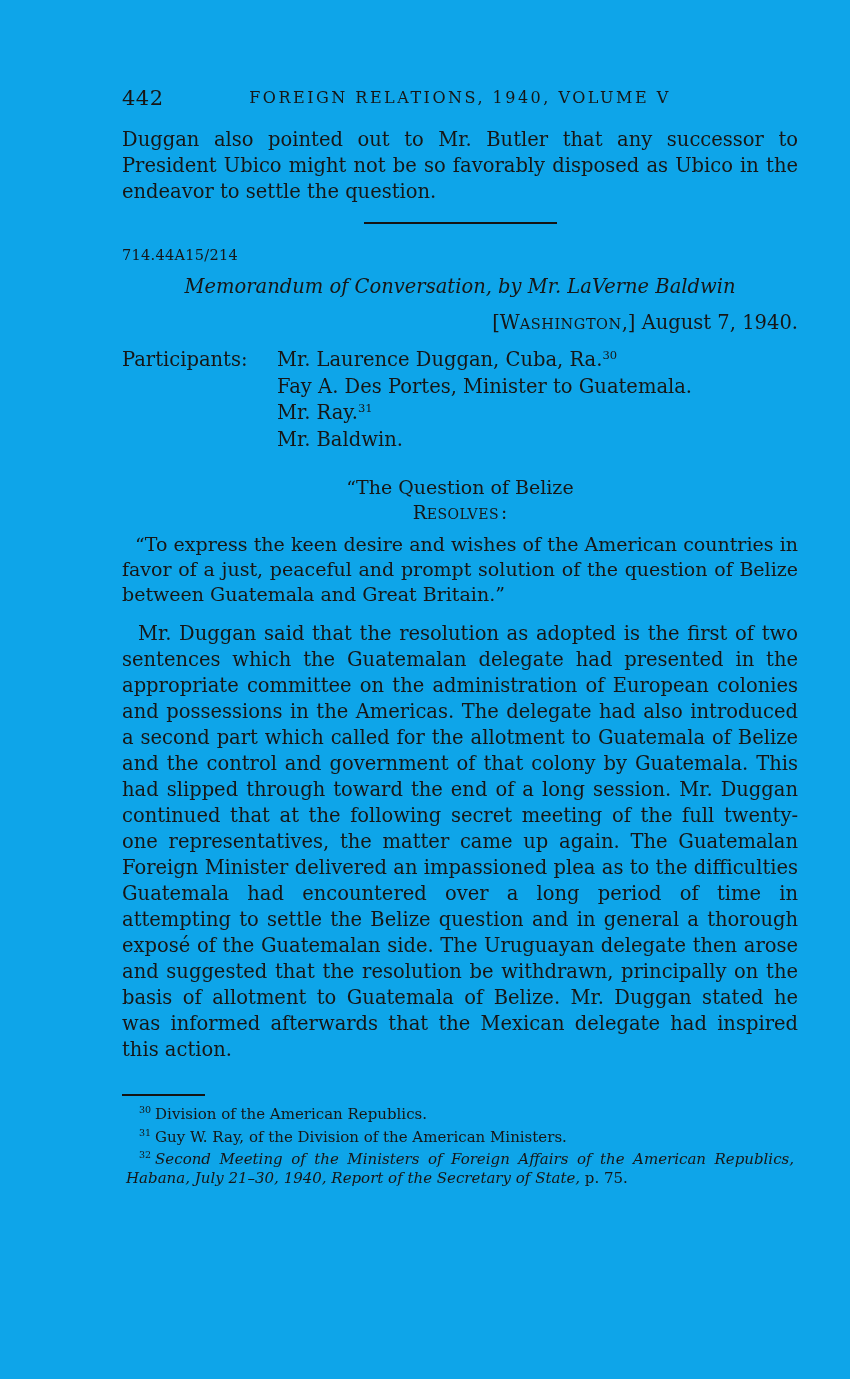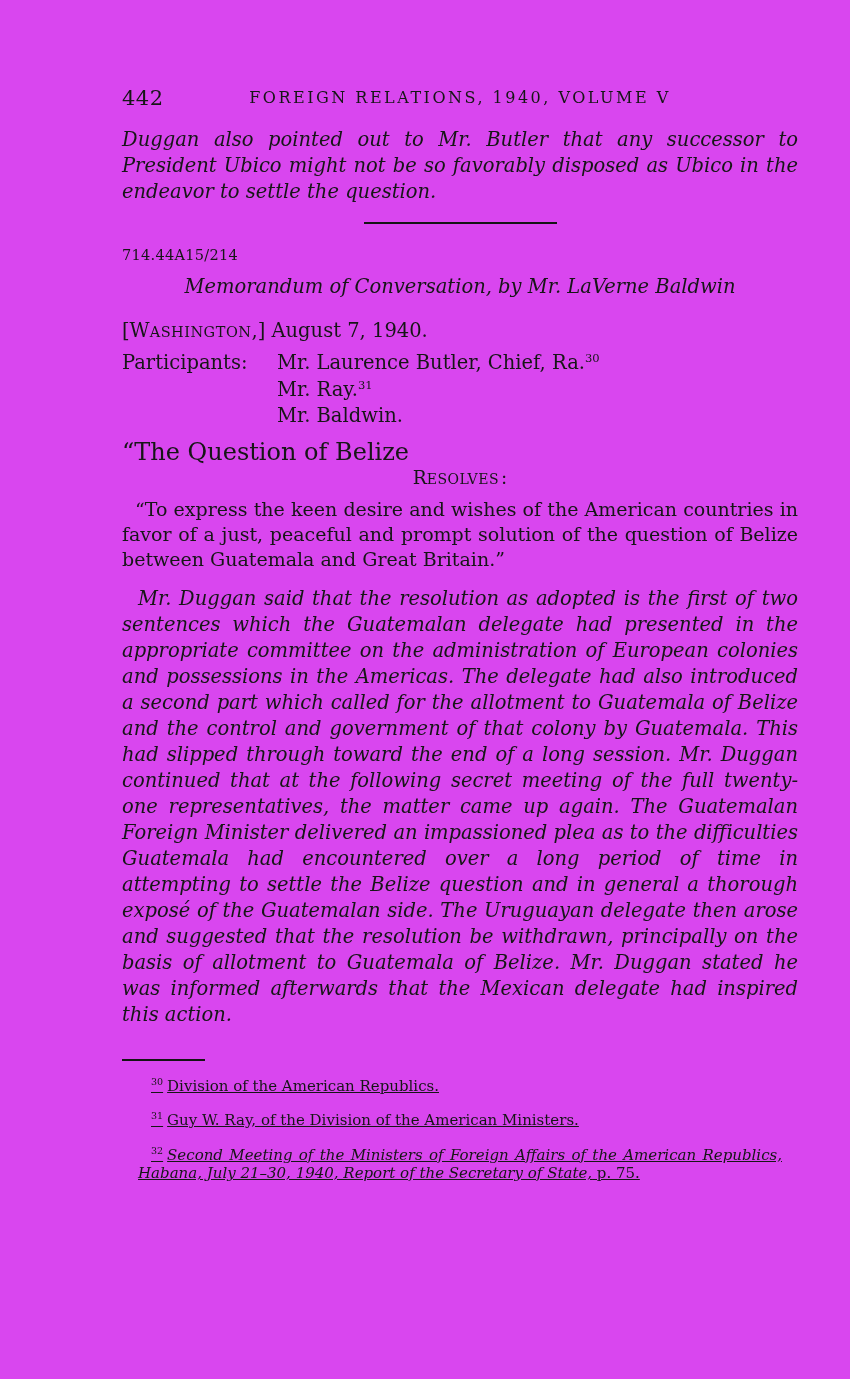--- a/index.html
+++ b/index.html
@@ -1,19 +1,19 @@
 <!DOCTYPE html>
 <html><head>
 <meta charset="utf-8">
 <style>
   html,body{margin:0;padding:0;background:#ffffff;}
   .page{
     position:relative;
     width:850px;height:1379px;
-    background:#d946ef;
+    background:#0ea5e9;
     color:#161616;
     font-family:"DejaVu Serif", serif;
     box-sizing:border-box;
     padding:86px 52px 0 122px;
     overflow:hidden;
   }
   .running-head{
     position:relative;
     text-align:center;
     font-size:16px;
@@ -25,63 +25,63 @@
     position:absolute;left:0;top:0;
     font-size:21px;
     letter-spacing:0.5px;
     line-height:24px;
   }
   .body-par{
     font-size:19.5px;
     line-height:26px;
     text-align:justify;
     margin:0;
-    font-style:italic;
   }
   .intro{margin-top:17px;text-indent:0;}
   .indent{text-indent:16px;}
   .section-rule{
     width:193px;height:2px;background:#141414;
     margin:17px auto 0 auto;
   }
   .file-number{
     font-size:14.5px;
     margin-top:23px;
     letter-spacing:0.3px;
   }
   .doc-title{
     font-style:italic;
     text-align:center;
     font-size:19.5px;
     margin-top:11px;
     line-height:25px;
   }
   .dateline{
+    text-align:right;
     font-size:19.5px;
-    margin-top:21px;
-    line-height:22px;
+    margin-top:8px;
+    line-height:32px;
   }
   .sc{font-size:14.5px;letter-spacing:0.5px;}
   .participants{
     display:flex;
     margin-top:7px;
     font-size:19.5px;
     line-height:26.5px;
   }
   .p-label{width:155px;flex:none;}
   .p-list{flex:1;}
   sup.fn-ref{
     font-size:11.5px;
     vertical-align:super;
     line-height:0;
   }
   .quote-heading{
-    text-align:left;
-    font-size:24px;
-    margin-top:10px;
+    text-align:center;
+    font-size:19px;
+    margin-top:22px;
     line-height:25px;
   }
   .quote-par{
     font-size:19px;
     line-height:25px;
     text-align:justify;
     text-indent:13px;
     margin:6px 0 0 0;
   }
   .resolves{
@@ -99,24 +99,23 @@
   }
   .footnote-rule{
     width:83px;height:2px;background:#141414;
     margin:31px 0 9px 0;
   }
   .footnotes{
     font-size:15px;
     line-height:18.5px;
   }
   .footnote{
-    margin:16px;
+    margin:4px;
     text-indent:13px;
     text-align:justify;
-    text-decoration:underline;
   }
   .footnote sup.fn-ref{font-size:9.5px;margin-right:4px;}
   .footnote .it{font-style:italic;}
 </style>
 </head>
 <body>
 
 <div class="page">
 
   <div class="running-head">
@@ -130,21 +129,22 @@
 
   <div class="file-number">714.44A15/214</div>
 
   <div class="doc-title">Memorandum of Conversation, by Mr. LaVerne Baldwin</div>
 
   <div class="dateline"><span>[W</span><span class="sc">ASHINGTON</span><span>,]</span><span> August 7, 1940.</span></div>
 
   <div class="participants">
     <div class="p-label">Participants:</div>
     <div class="p-list">
-      <div><span>Mr. Laurence Butler, Chief, Ra.</span><sup class="fn-ref">30</sup></div>
+      <div><span>Mr. Laurence Duggan, Cuba, Ra.</span><sup class="fn-ref">30</sup></div>
+      <div><span>Fay A. Des Portes, Minister to Guatemala.</span><sup class="fn-ref"></sup></div>
       <div><span>Mr. Ray.</span><sup class="fn-ref">31</sup></div>
       <div><span>Mr. Baldwin.</span><sup class="fn-ref"></sup></div>
     </div>
   </div>
 
 
   <div class="quote-heading">“The Question of Belize</div>
 
 
   <div class="resolves"><span>R</span><span class="sc">ESOLVES</span><span class="colon">:</span></div>

